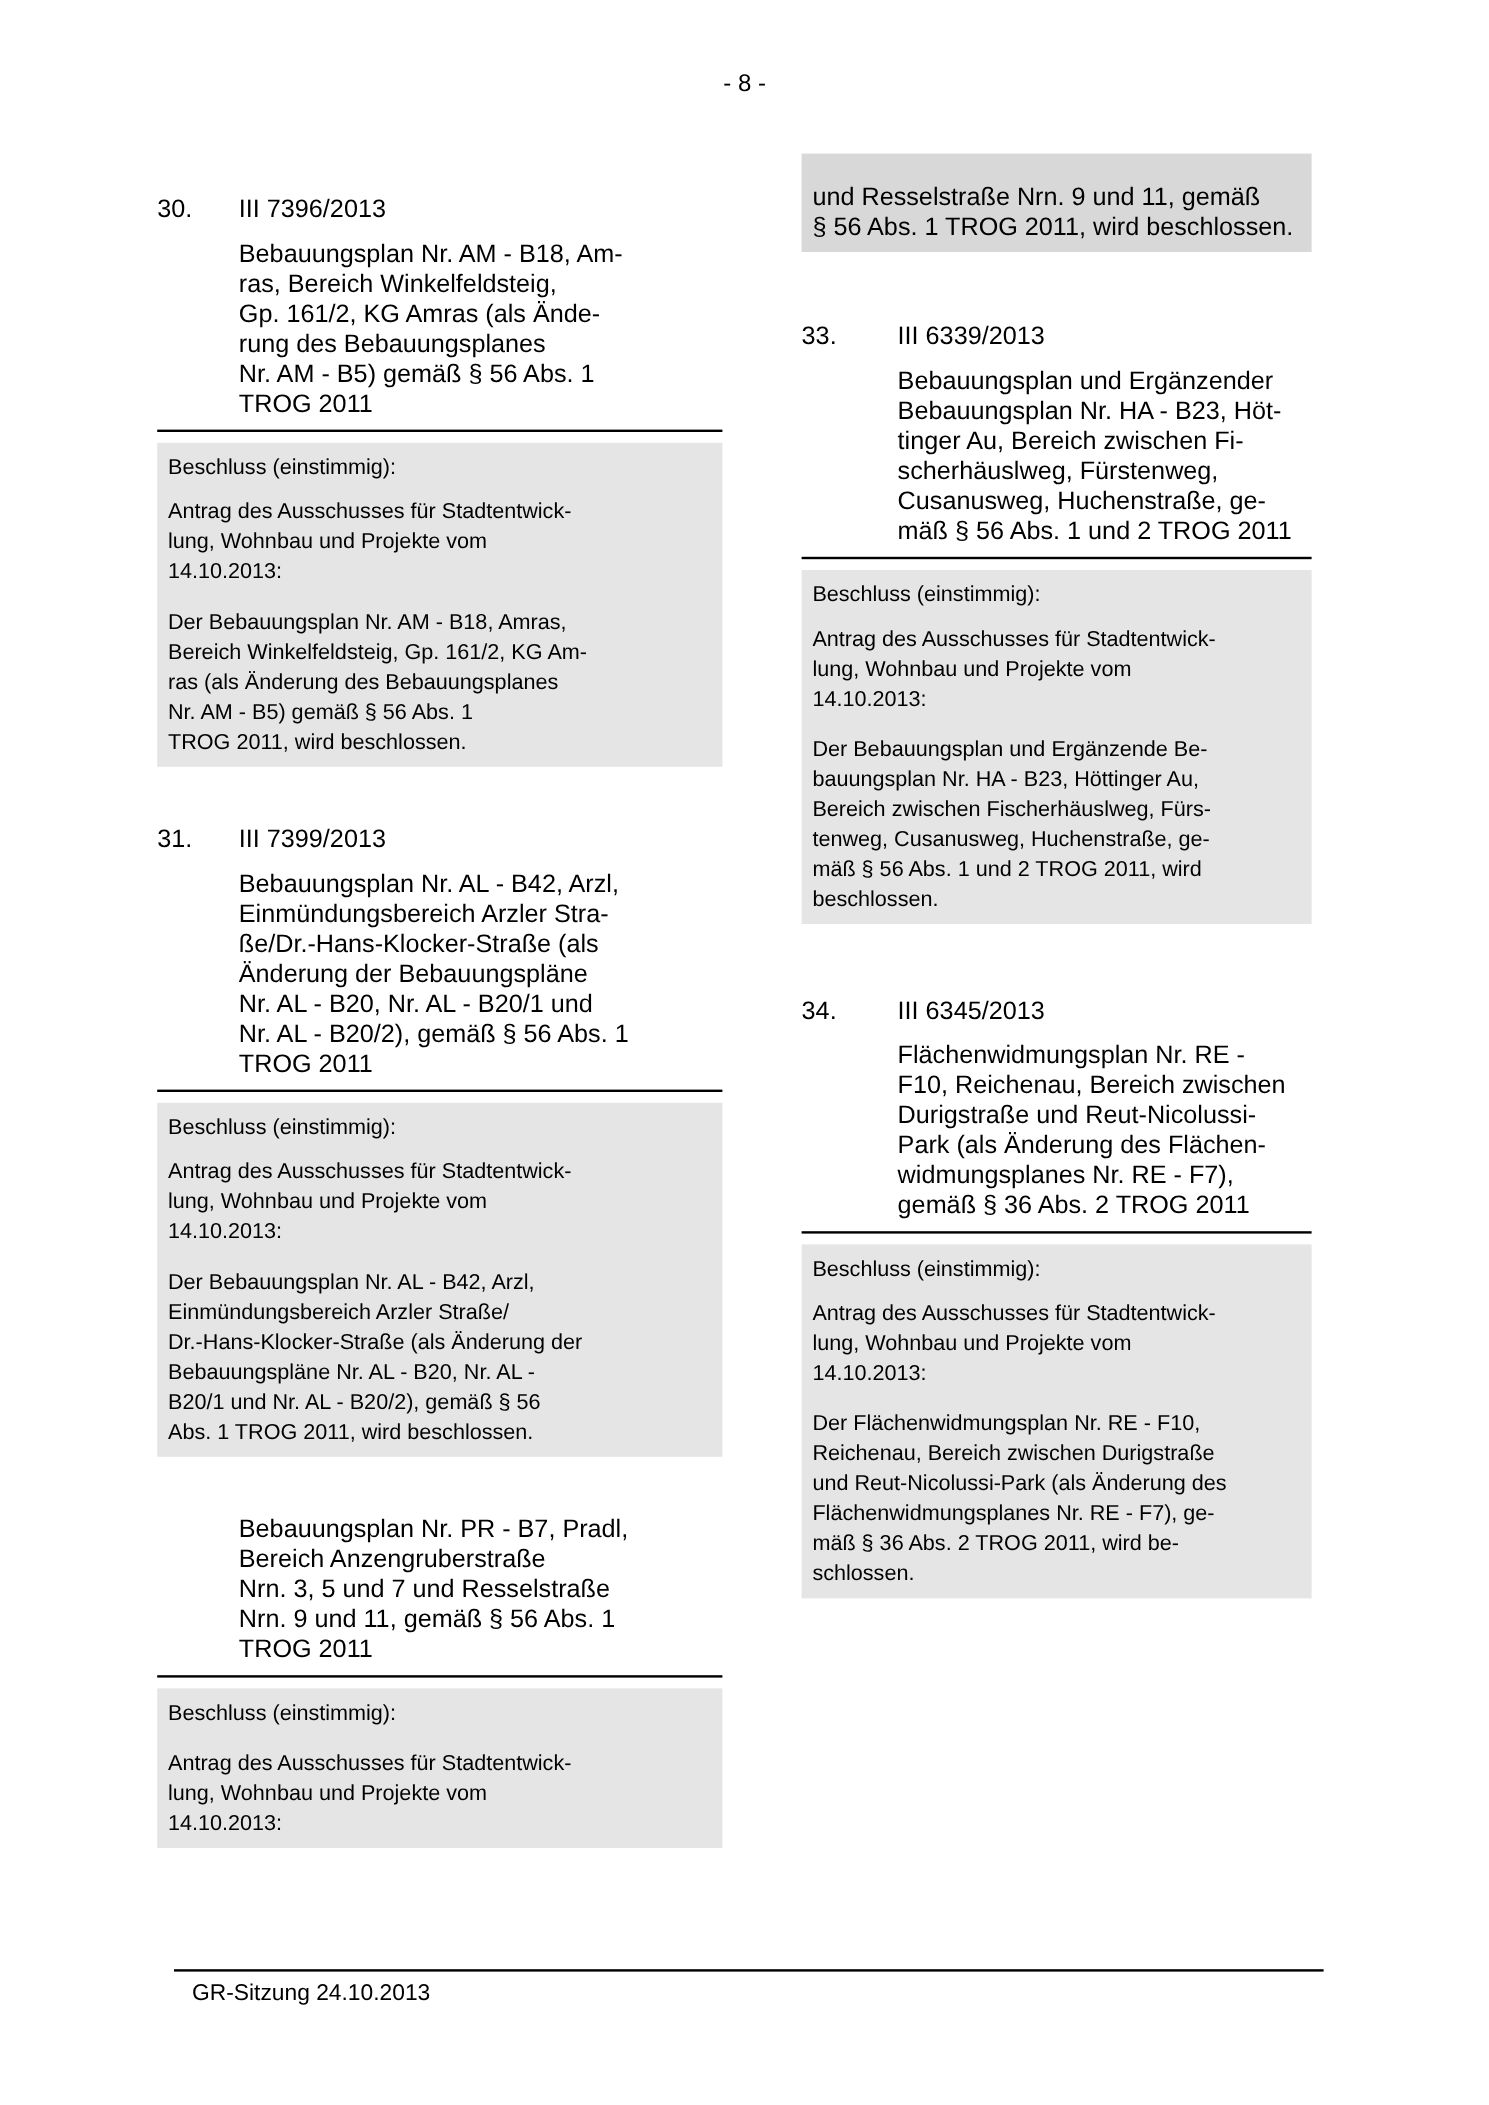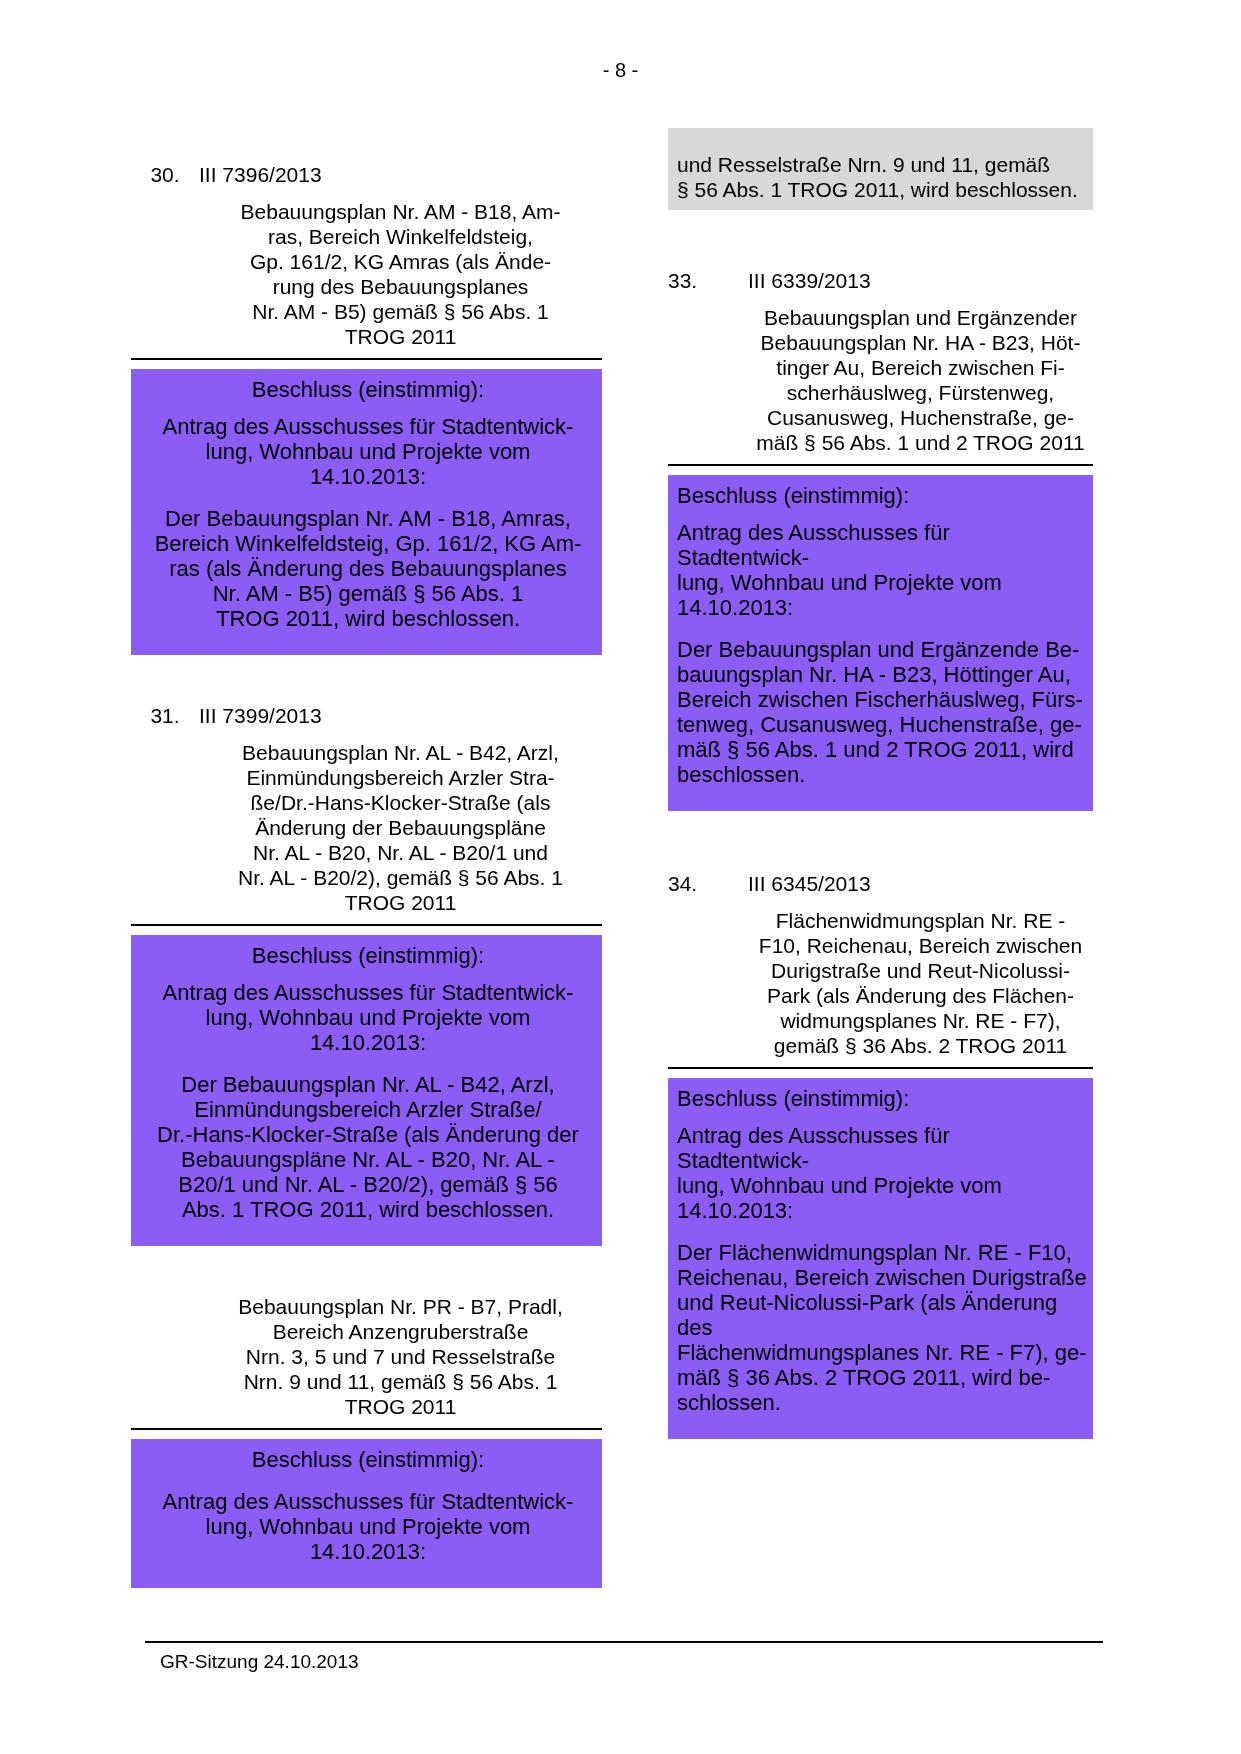--- a/index.html
+++ b/index.html
@@ -9,41 +9,41 @@
     color:#000000;
     font-family:"Liberation Sans", sans-serif;
     position:relative;
     overflow:hidden;
   }
   .page-number {
     position:absolute; top:58px; left:0; width:1241px;
     text-align:center; font-size:20px; line-height:24px;
   }
   .col { position:absolute; }
-  .col-left  { left:131px; top:162px; width:471px;text-align:center; }
+  .col-left  { left:131px; top:162px; width:471px; }
   .col-right { left:668px; top:128px; width:425px; }
 
   .item-head { display:flex; font-size:21px; line-height:25px; }
   .item-num  { flex:0 0 68px; }
   .col-right .item-num { flex:0 0 80px; }
 
   .item-subject {
     margin:12px 0 0 68px;
     font-size:21px; line-height:25px;
     white-space:pre-line;
   }
-  .col-right .item-subject { margin-left:80px;text-align:center; }
+  .col-right .item-subject { margin-left:80px; }
 
   .rule { margin-top:9px; border-top:2px solid #000; height:0; }
 
   .decision {
     margin-top:9px;
-    background:#8b5cf6;
-    padding:8px 6px 24px 9px;
-    font-size:22px;
+    background:#e5e5e5;
+    padding:8px 6px 8px 9px;
+    font-size:18px;
   }
   .decision p { margin:0 0 12px 0; line-height:25px; white-space:pre-line; }
   .decision p:last-child { margin-bottom:0;margin-top:17px; }
 
   .continuation {
     background:#d8d8d8;
     padding:24px 6px 8px 9px;
     font-size:21px; line-height:25px;
     white-space:pre-line;
     margin-bottom:58px;

